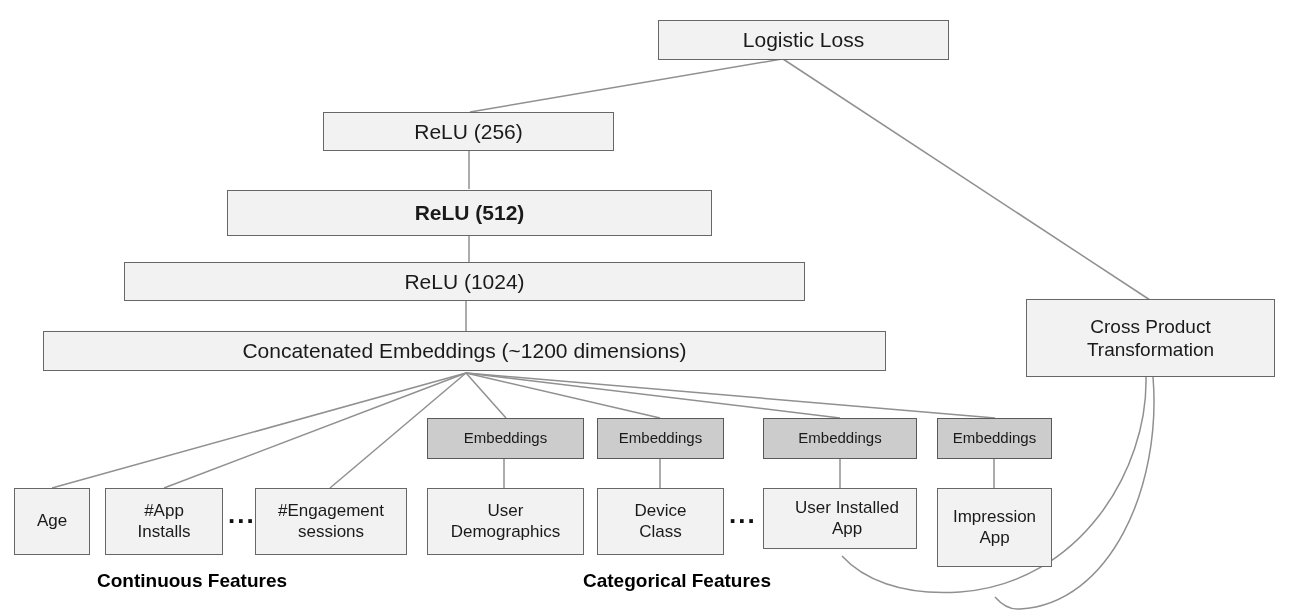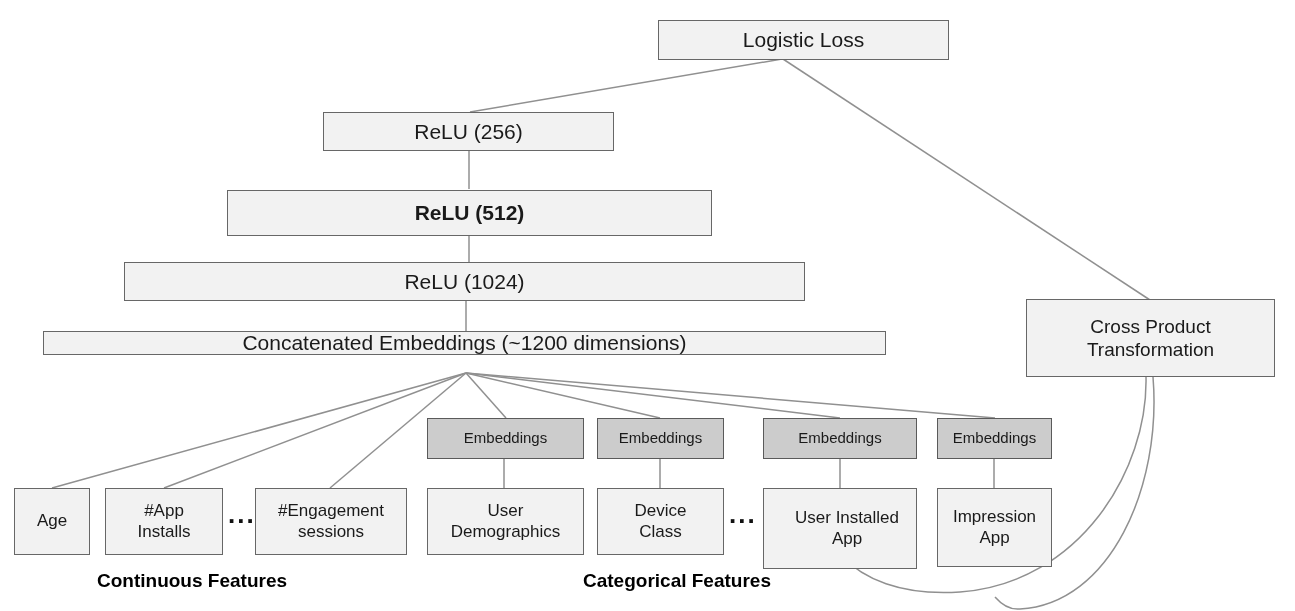--- a/index.html
+++ b/index.html
@@ -116,21 +116,21 @@
   </div>
 
   <div class="node light t-large" style="left:227px; top:190px; width:485px; height:46px;font-weight:bold;">
     <span>ReLU (512)</span>
   </div>
 
   <div class="node light t-large" style="left:124px; top:262px; width:681px; height:39px;">
     <span>ReLU (1024)</span>
   </div>
 
-  <div class="node light t-large" style="left:43px; top:331px; width:843px; height:24px;">
+  <div class="node light t-large" style="left:43px; top:331px; width:843px; height:40px;">
     <span>Concatenated Embeddings (~1200 dimensions)</span>
   </div>
 
   <div class="node light t-mid" style="left:1026px; top:299px; width:249px; height:78px; flex-direction:column;">
     <span>Cross Product</span>
     <span>Transformation</span>
   </div>
 
   <div class="node shaded t-emb" style="left:427px; top:418px; width:157px; height:41px;">
     <span>Embeddings</span>
@@ -166,21 +166,21 @@
     <span>Demographics</span>
   </div>
 
   <div class="node light t-small" style="left:597px; top:488px; width:127px; height:67px; flex-direction:column;">
     <span>Device</span>
     <span>Class</span>
   </div>
 
   <div class="ellipsis" style="left:729px; top:501px;">...</div>
 
-  <div class="node light t-small" style="left:763px; top:488px; width:154px; height:81px; flex-direction:column;padding-left:20px;">
+  <div class="node light t-small" style="left:763px; top:488px; width:154px; height:61px; flex-direction:column;padding-left:20px;">
     <span>User Installed</span>
     <span>App</span>
   </div>
 
   <div class="node light t-small" style="left:937px; top:488px; width:115px; height:79px; flex-direction:column;">
     <span>Impression</span>
     <span>App</span>
   </div>
 
   <div class="grouplabel" style="left:97px; top:570px;">Continuous Features</div>

